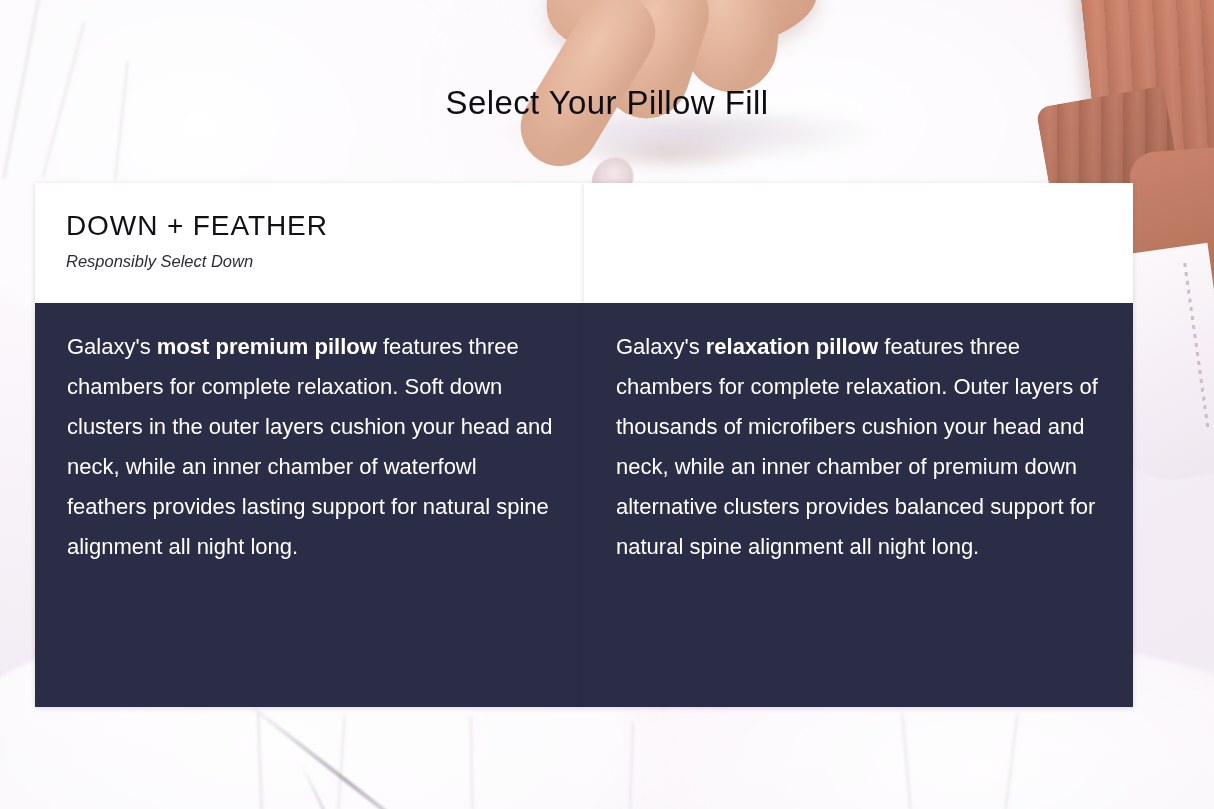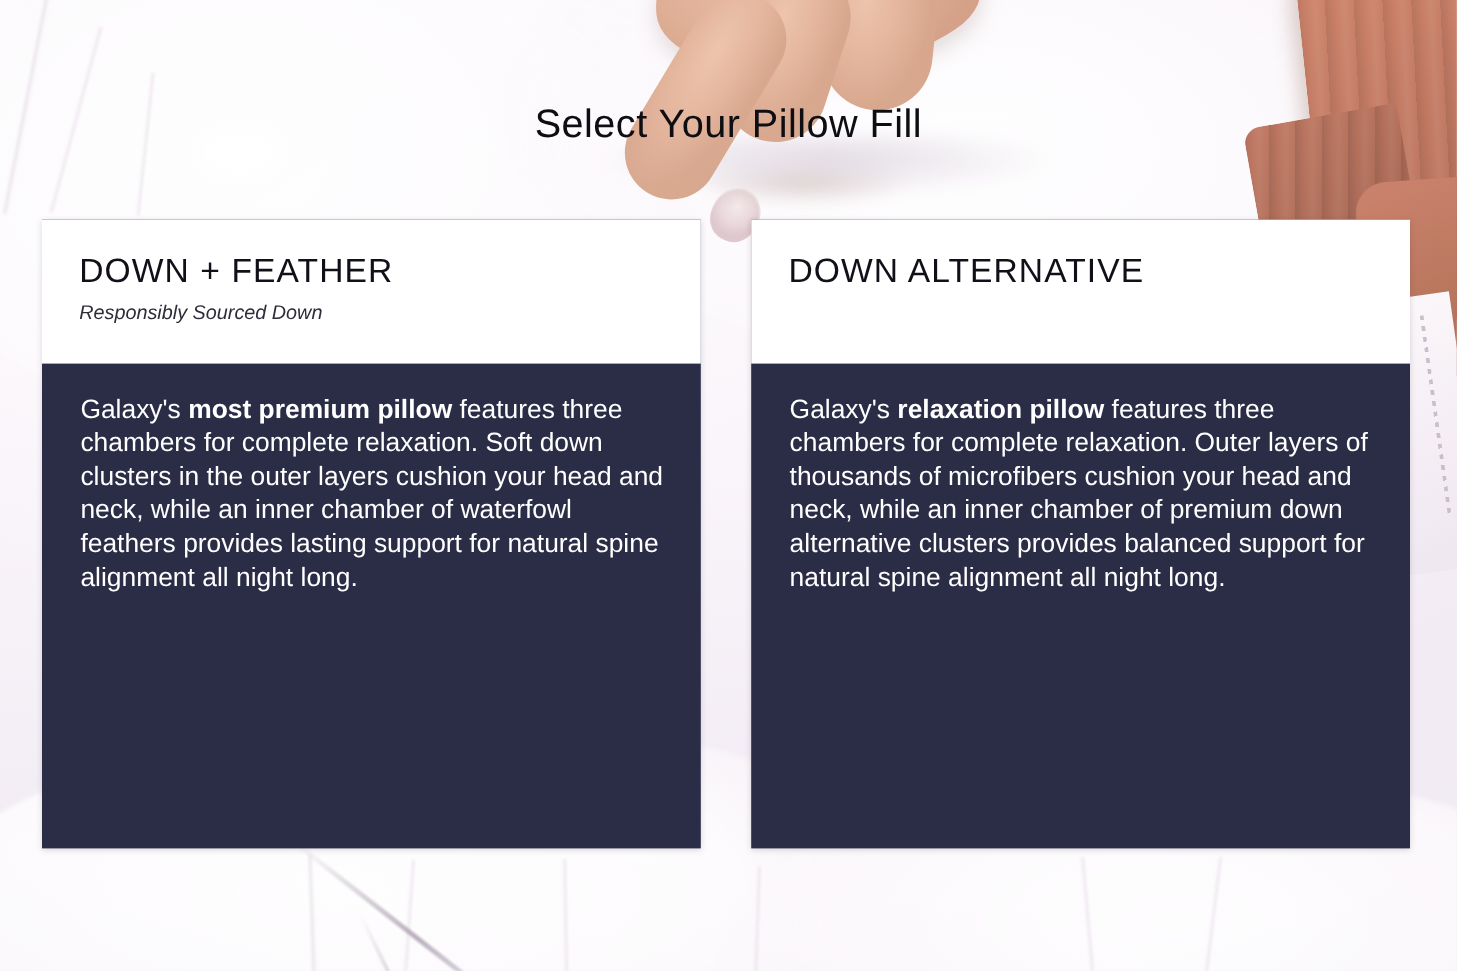--- a/index.html
+++ b/index.html
@@ -246,21 +246,20 @@
     letter-spacing: 0.4px;
     color: #0d0d12;
     line-height: 40px;
   }
 
   .cards {
     position: absolute;
     left: 35px; top: 183px;
     width: 1143px; height: 524px;
     display: flex;
-    gap: 42px;
   }
 
   .card {
     width: 549px;
     height: 524px;
     display: flex;
     flex-direction: column;
     background: #2b2d47;
     box-shadow: 0 1px 5px rgba(60,50,70,0.18);
   }
@@ -288,21 +287,21 @@
     color: #2c2c3a;
     line-height: 24px;
     margin-top: 6px;
   }
 
   .card-body {
     flex: 1 1 auto;
     padding: 24px 30px 0 32px;
     color: #ffffff;
     font-size: 22px;
-    line-height: 28px;
+    line-height: 40px;
     font-weight: 400;
   }
 
   .card-body b { font-weight: 700; }
 </style>
 </head>
 <body>
 
 <div id="bg">
   <div class="bed-base"></div>
@@ -346,26 +345,25 @@
 
 <div id="content">
 
   <h1 class="page-title">Select Your Pillow Fill</h1>
 
   <div class="cards">
 
     <div class="card">
       <div class="card-header">
         <div class="card-title">DOWN + FEATHER</div>
-        <div class="card-subtitle">Responsibly Sourced Down</div>
+        <div class="card-subtitle">Responsibly Select Down</div>
       </div>
       <div class="card-body"><span>Galaxy's </span><b>most premium pillow</b><span> features three chambers for complete relaxation. Soft down clusters in the outer layers cushion your head and neck, while an inner chamber of waterfowl feathers provides lasting support for natural spine alignment all night long.</span></div>
     </div>
 
     <div class="card">
       <div class="card-header">
-        <div class="card-title">DOWN ALTERNATIVE</div>
       </div>
       <div class="card-body"><span>Galaxy's </span><b>relaxation pillow</b><span> features three chambers for complete relaxation. Outer layers of thousands of microfibers cushion your head and neck, while an inner chamber of premium down alternative clusters provides balanced support for natural spine alignment all night long.</span></div>
     </div>
 
   </div>
 </div>
 
 </body></html>

